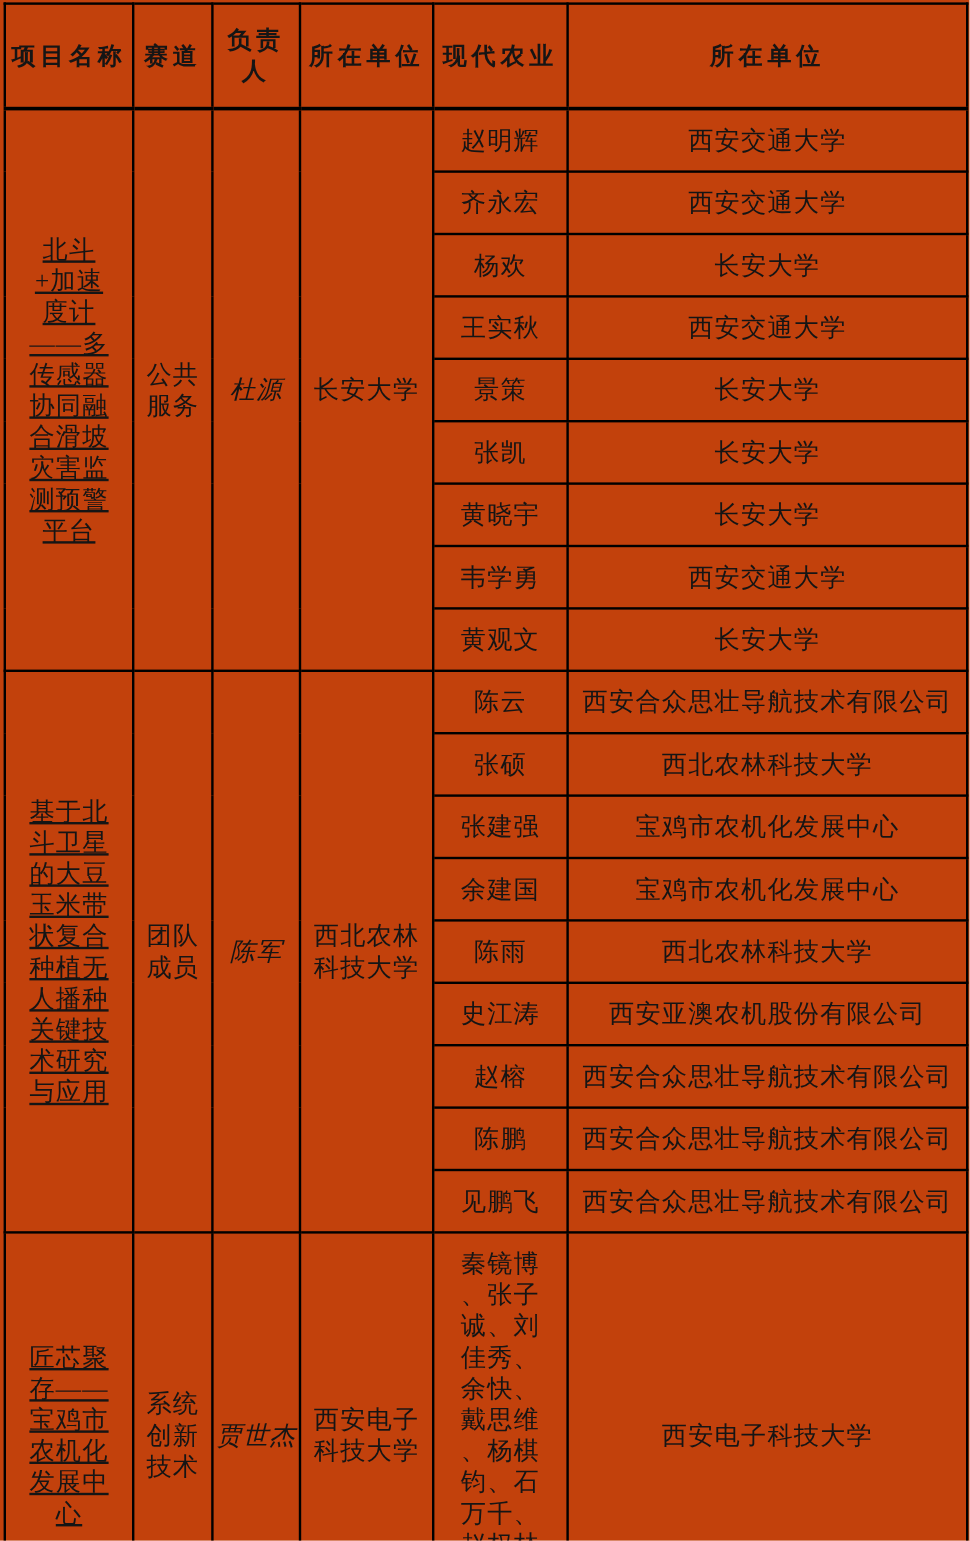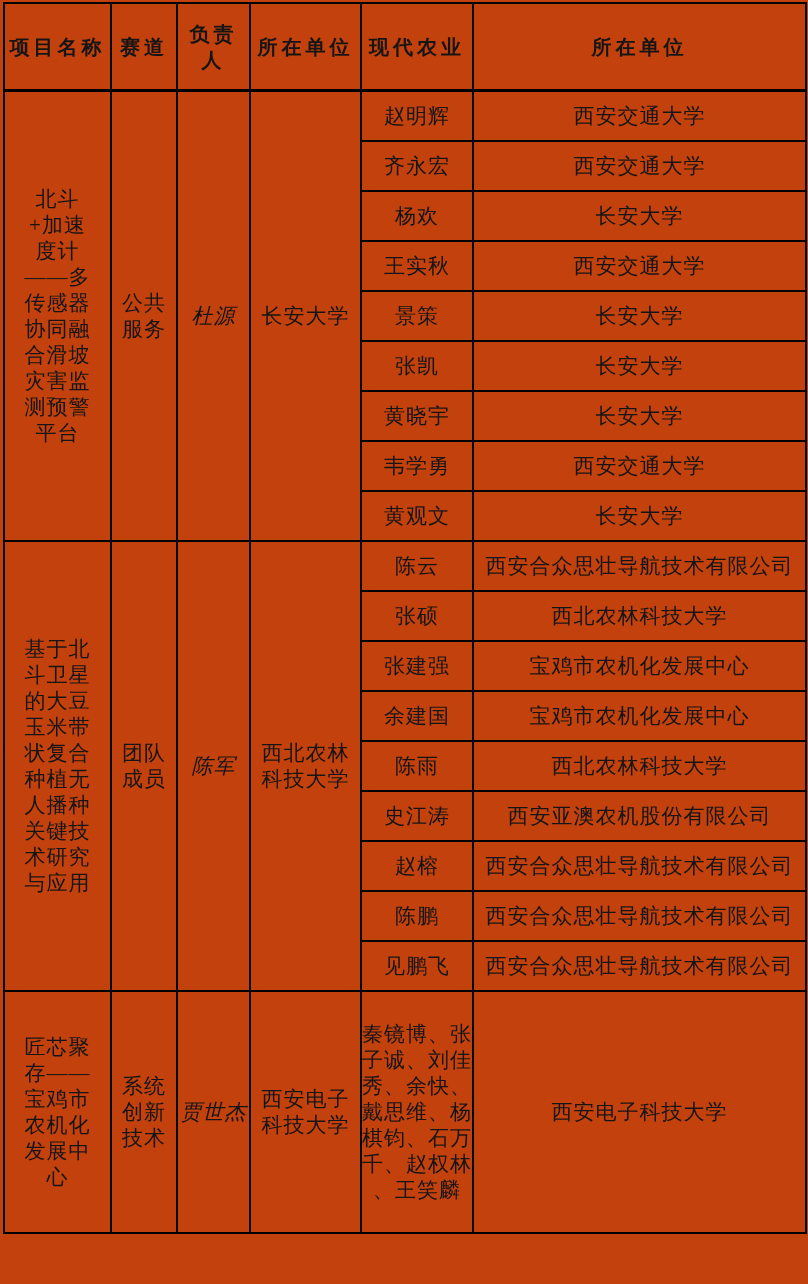--- a/index.html
+++ b/index.html
@@ -29,25 +29,25 @@
   table.roster thead th {
     font-weight: bold;
     font-size: 20px;
     letter-spacing: 4px;
     height: 85px;
     border-bottom: 3px solid #000000;
     padding: 0;
   }
   tr.member-row { height: 50px; }
   tr.tall-row   { height: 242px; }
-  td.c1 { padding: 0 18px; }
+  td.c1 { padding: 0 18px; text-decoration: underline; }
   td.c2 { padding: 0 1px; border-radius: 14px; }
   td.c3 { padding: 0 2px; font-style: italic; }
   td.c4 { padding: 0 8px; }
-  td.c5 { padding: 0; line-break: anywhere; }
+  td.c5 { padding: 12px; line-break: anywhere; }
   td.c6 { padding: 0 4px; }
 </style>
 </head>
 <body>
 
 <div class="page">
   <table class="roster">
     <colgroup>
       <col style="width:107px">
       <col style="width:66px">

